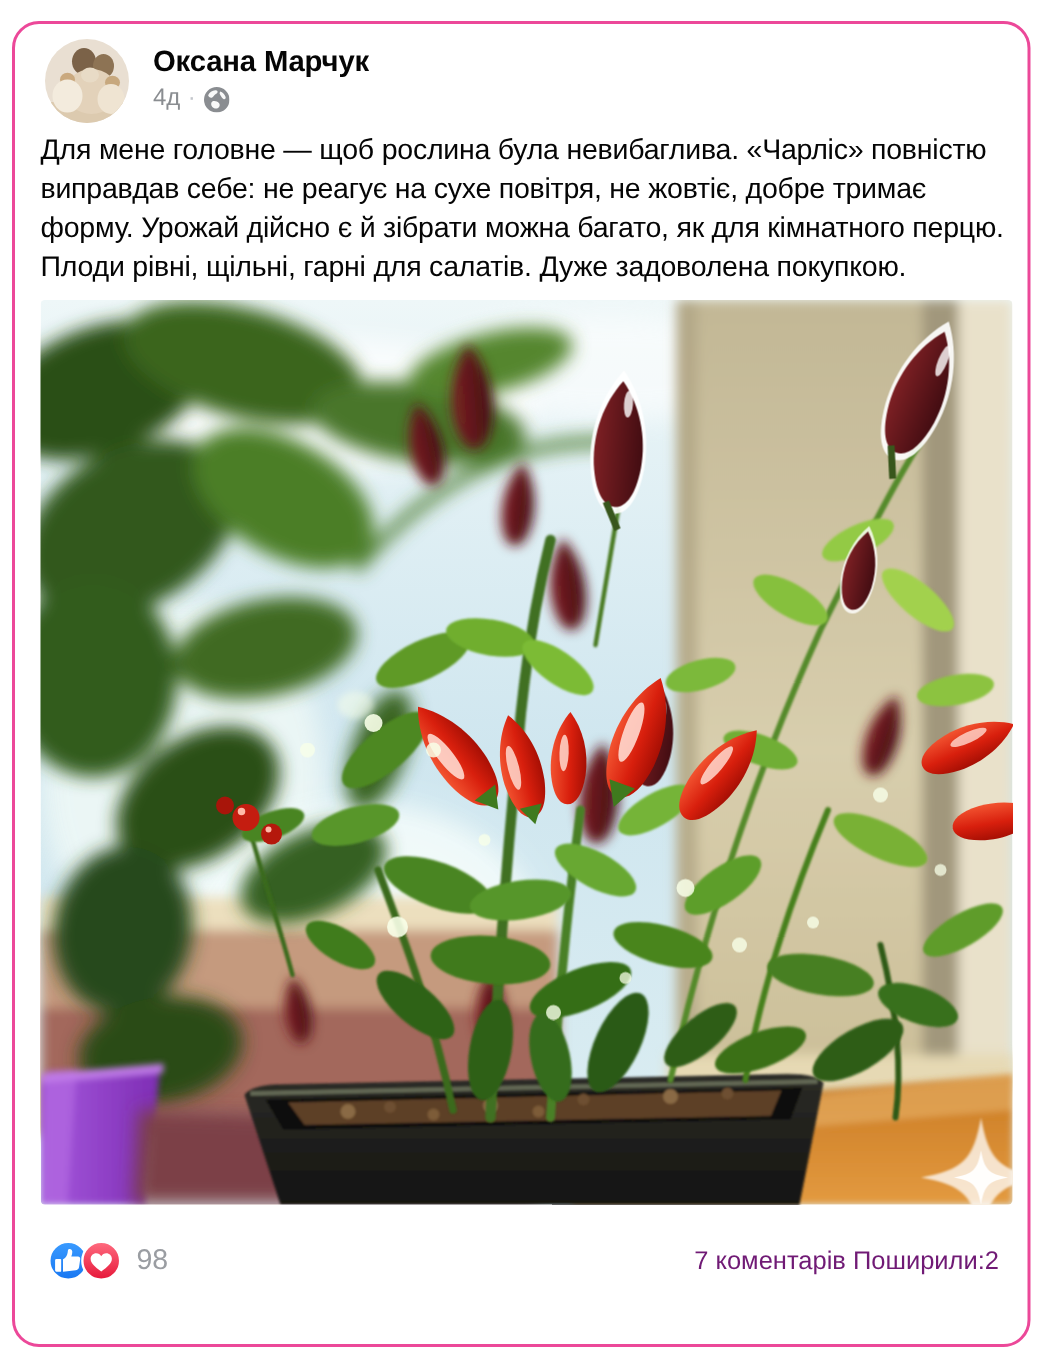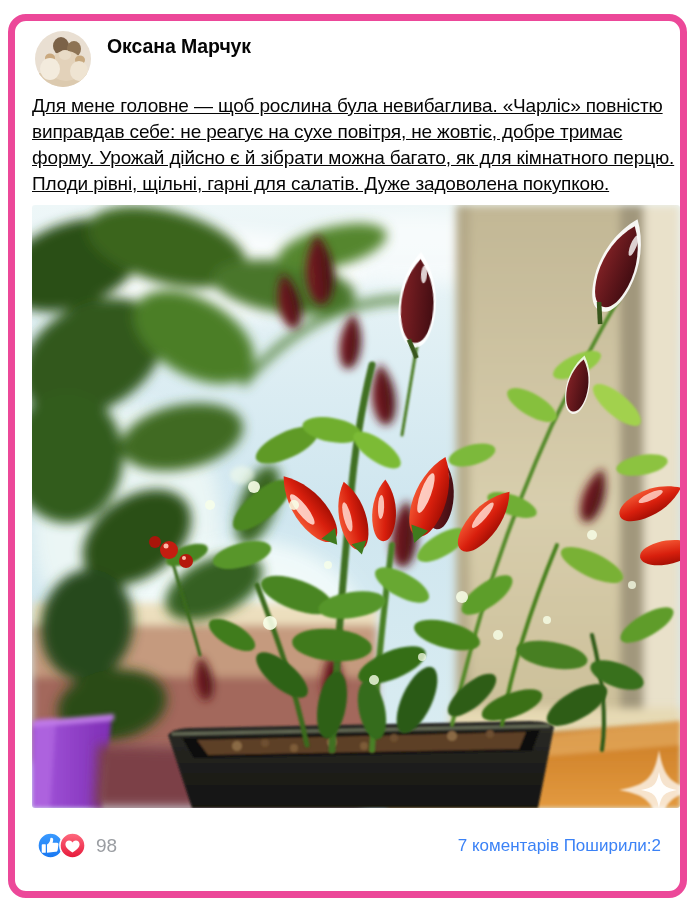--- a/index.html
+++ b/index.html
@@ -1,45 +1,45 @@
 <!DOCTYPE html>
 <html><head>
 <meta charset="utf-8">
 <style>
   * { margin:0; padding:0; box-sizing:border-box; }
   html,body { width:698px; height:908px; background:#ffffff; overflow:hidden;
               font-family:"Liberation Sans", sans-serif; }
   .card {
     position:absolute; left:8px; top:14px; width:679px; height:884px;
-    background:#fff; border:7px solid #ec4899; border-radius:18px;
+    background:#fff; border:2px solid #ec4899; border-radius:18px;
   }
   .header { display:flex; align-items:flex-start; padding:10px 16px 0 20px; }
   .avatar { width:56px; height:56px; border-radius:50%; overflow:hidden; flex:0 0 56px; }
   .avatar svg { display:block; }
   .author-block { margin-left:16px; padding-top:3px; }
   .author { font-size:19.5px; font-weight:bold; color:#050505; line-height:25px; letter-spacing:-0.1px; }
   .meta { display:flex; align-items:center; margin-top:3px; }
   .meta .time { font-size:16px; color:#8a8d91; }
   .meta .dot { font-size:16px; color:#c3c6cb; margin:0 5px; }
   .meta .globe { width:17px; height:17px; display:inline-block; }
   .body-text {
     margin:6px 14px 0 17px; width:648px;
-    font-size:19px; line-height:26px; color:#050505; letter-spacing:-0.15px;text-decoration:underline;
+    font-size:19px; line-height:26px; color:#050505; letter-spacing:-0.15px;
   }
   .photo { margin:8px 14px 0 17px; width:648px; height:603px; border-radius:3px; overflow:hidden; }
   .photo svg { display:block; }
   .footer {
     height:69px; display:flex; align-items:center; justify-content:space-between;
     padding:6px 19px 0 22px;
   }
   .reactions { display:flex; align-items:center; }
   .rx { width:27px; height:27px; display:inline-block; }
   .rx.love { margin-left:-5px; }
   .count { font-size:19px; color:#9a9da2; margin-left:10px; }
-  .cs { font-size:17px; color:#3b82f6; }
+  .cs { font-size:17px; color:#701a75; }
 </style>
 </head>
 <body>
 
 <article class="card">
 
   <header class="header">
     <div class="avatar">
       <svg width="56" height="56" viewBox="0 0 56 56">
         <rect width="56" height="56" fill="#e9dfd2"></rect>
@@ -49,20 +49,32 @@
         <ellipse cx="31" cy="35" rx="17" ry="15" fill="#e3d2ba"></ellipse>
         <ellipse cx="15" cy="27" rx="5" ry="4.5" fill="#caa97f"></ellipse>
         <ellipse cx="45" cy="29" rx="5" ry="4.5" fill="#c7a87e"></ellipse>
         <ellipse cx="15" cy="38" rx="10" ry="11" fill="#f3ebdd"></ellipse>
         <ellipse cx="44" cy="40" rx="9" ry="10" fill="#efe4d2"></ellipse>
         <ellipse cx="30" cy="24" rx="6" ry="5" fill="#e8dbc6"></ellipse>
       </svg>
     </div>
     <div class="author-block">
       <div class="author">Оксана Марчук</div>
+      <div class="meta">
+        <span class="time">4д</span>
+        <span class="dot">·</span>
+        <span class="globe">
+          <svg width="17" height="17" viewBox="0 0 16 16">
+            <circle cx="8" cy="8" r="8" fill="#8a8d91"></circle>
+            <path fill="#fff" opacity=".95" d="M2.6,5.2 C3.4,3.4 5.1,2.2 7.1,2.1 C8.3,2.0 8.9,2.9 8.3,3.8 C7.9,4.4 7.1,4.6 6.5,5.1 C5.9,5.6 5.6,6.4 4.9,6.7 C4.0,7.1 2.9,6.3 2.6,5.2 Z"></path>
+            <path fill="#fff" opacity=".95" d="M10.2,2.9 C11.7,3.4 12.9,4.6 13.5,6.1 C13.9,7.2 13.2,8.0 12.2,7.6 C11.3,7.2 11.0,6.2 10.4,5.4 C9.9,4.7 9.5,3.9 10.2,2.9 Z"></path>
+            <path fill="#fff" opacity=".95" d="M5.4,9.0 C6.8,8.6 8.5,9.0 9.4,10.1 C10.2,11.1 9.9,12.5 8.8,13.2 C7.6,13.9 6.0,13.5 5.1,12.4 C4.2,11.3 4.3,9.6 5.4,9.0 Z"></path>
+          </svg>
+        </span>
+      </div>
     </div>
   </header>
 
   <div class="body-text">Для мене головне — щоб рослина була невибаглива. «Чарліс» повністю виправдав себе: не реагує на сухе повітря, не жовтіє, добре тримає форму. Урожай дійсно є й зібрати можна багато, як для кімнатного перцю. Плоди рівні, щільні, гарні для салатів. Дуже задоволена покупкою.</div>
 
   <figure class="photo" aria-label="Кімнатний гострий перець з червоними плодами в чорному горщику на сонячному підвіконні">
     <svg width="648" height="603" viewBox="0 0 648 603">
       <defs>
         <linearGradient id="skyG" x1="0" y1="0" x2="0" y2="1">
           <stop offset="0" stop-color="#eef7f8"></stop>

